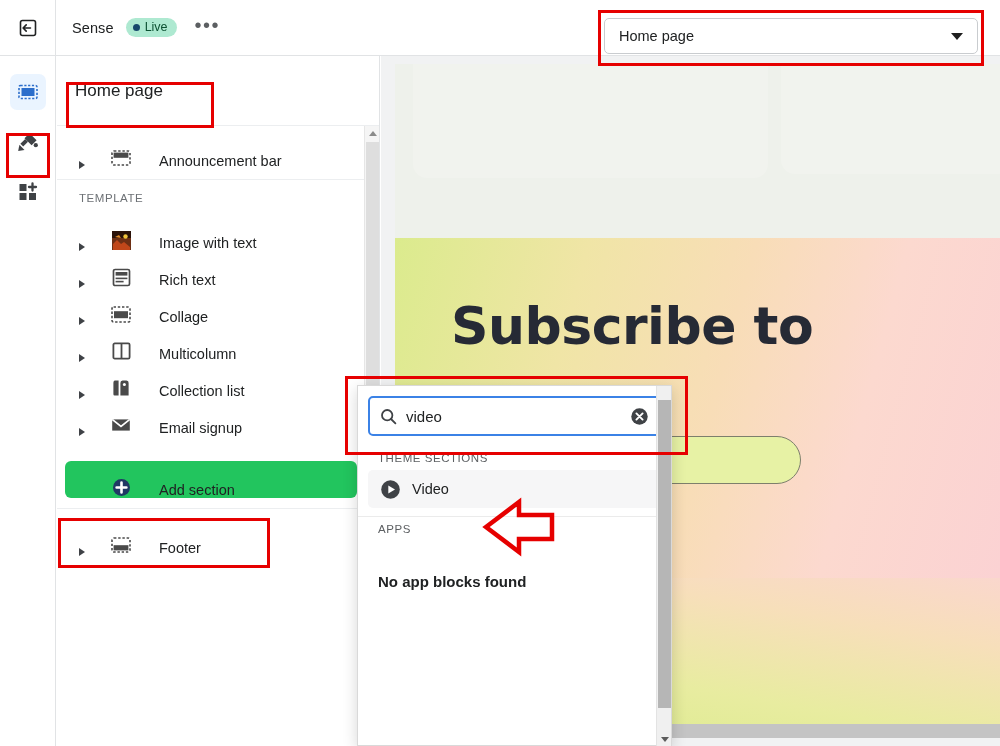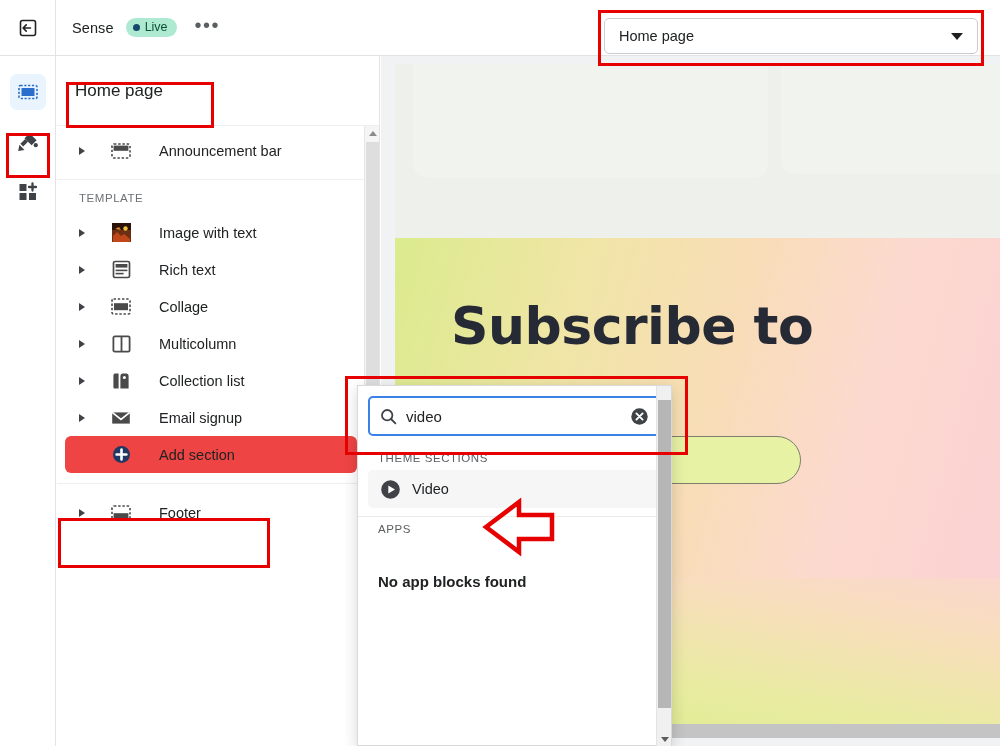--- a/index.html
+++ b/index.html
@@ -78,24 +78,24 @@
     position: absolute; left: 0; top: 70px; width: 308px; height: 620px;
     overflow: hidden;
   }
   .sect-group { padding: 6px 0 6px; }
   .sect-group.bordered { border-bottom: 1px solid #eceef0; padding-bottom: 10px; }
   .group-label {
     font-size: 11.5px; color: #6d7175; letter-spacing: .55px;
     padding: 12px 0 4px 22px; text-transform: uppercase;
   }
   .sect-row {
-    display: flex; align-items: center; height: 37px;
+    display: flex; align-items: flex-end; height: 37px;
     padding-left: 10px; cursor: pointer; margin: 0 8px; border-radius: 6px; gap: 17px;
   }
-  .sect-row.highlight { background: #ef4444; }
+  .sect-row.highlight { background: #22c55e; margin-top: 25px; }
   .disclosure {
     width: 14px; flex: 0 0 14px; display: flex; align-items: center; justify-content: center;
   }
   .tri {
     width: 0; height: 0; border-top: 4.5px solid transparent;
     border-bottom: 4.5px solid transparent; border-left: 6px solid #3f4246;
   }
   .sect-icon {
     width: 22px; height: 22px; margin: 0 10px 0 4px; flex: 0 0 22px;
     display: flex; align-items: center; justify-content: center;

